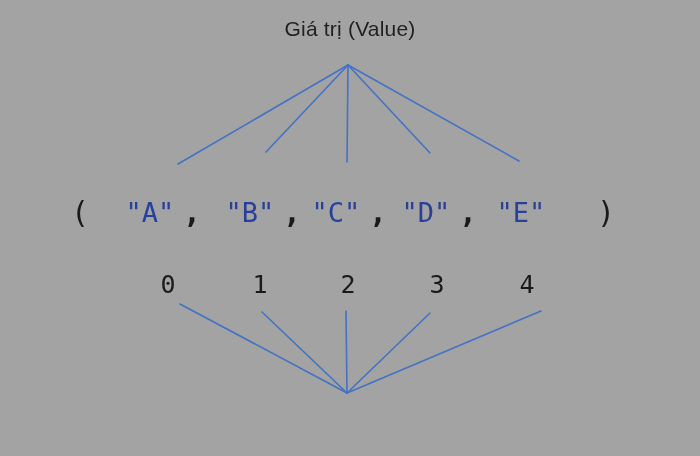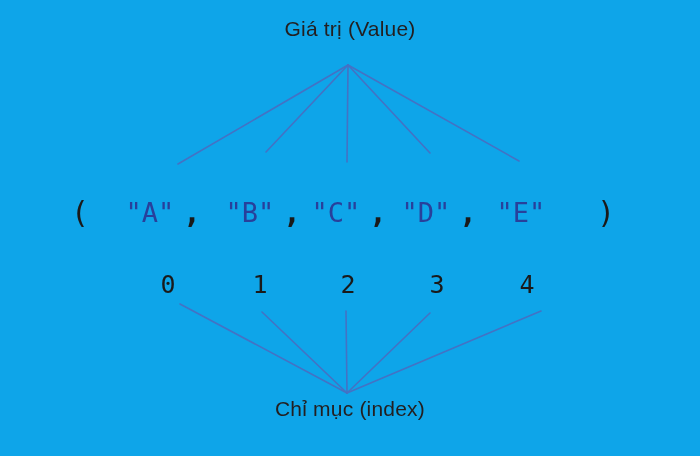--- a/index.html
+++ b/index.html
@@ -8,21 +8,21 @@
     padding: 0;
     background: #ffffff;
   }
   body {
     font-family: "Liberation Sans", sans-serif;
   }
   #stage {
     position: relative;
     width: 700px;
     height: 456px;
-    background: #0ea5e9;
+    background: #a3a3a3;
     overflow: hidden;
   }
   #fan-lines {
     position: absolute;
     left: 0;
     top: 0;
     width: 700px;
     height: 456px;
     pointer-events: none;
   }
@@ -132,15 +132,14 @@
   </div>
 
   <div id="index-row">
     <span class="index-token" style="left:168px">0</span>
     <span class="index-token" style="left:260px">1</span>
     <span class="index-token" style="left:348px">2</span>
     <span class="index-token" style="left:437px">3</span>
     <span class="index-token" style="left:527px">4</span>
   </div>
 
-  <div class="caption" id="title-index">Chỉ mục (index)</div>
 
 </div>
 
 </body></html>

